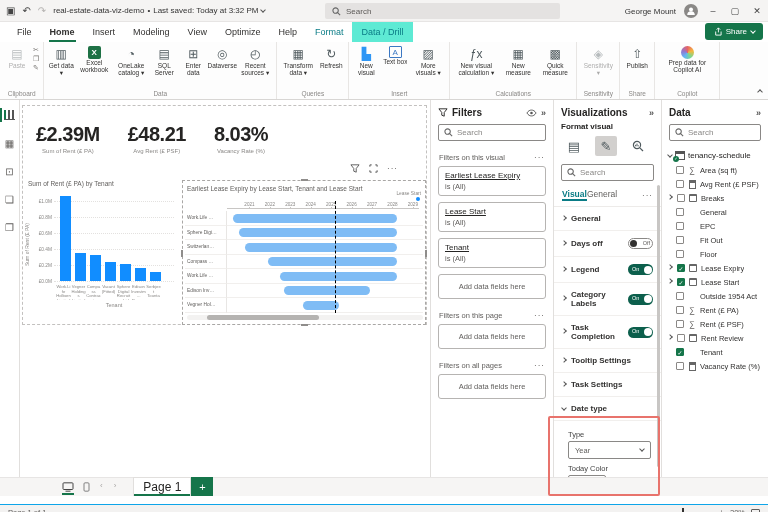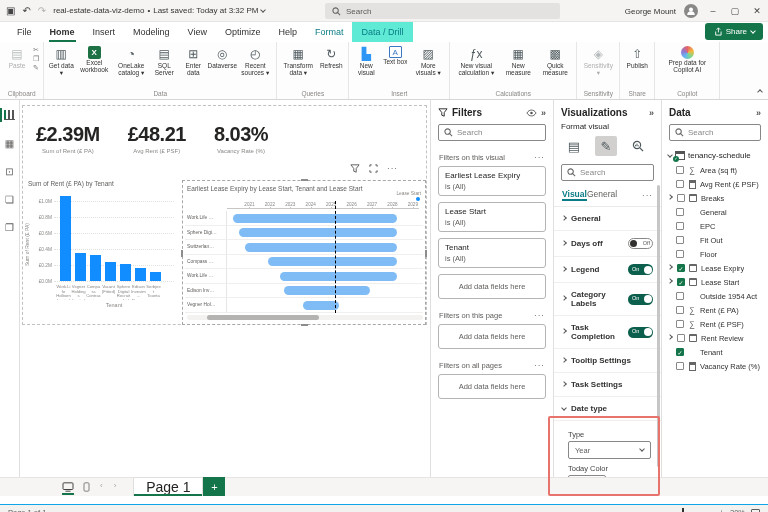--- a/index.html
+++ b/index.html
@@ -105,27 +105,27 @@
 .pane-head{display:flex;align-items:center;gap:4px;padding:7px 7px 4px;font-size:10px;font-weight:bold;color:#252423;}
 .pane-head .spacer{flex:1;}
 .searchbox{margin:2px 7px 6px;height:17px;border:1px solid #8a8886;border-radius:2px;display:flex;align-items:center;gap:4px;padding:0 5px;color:#8a8886;font-size:8px;background:#fff;}
 .dots{color:#605e5c;font-size:8px;letter-spacing:1px;}
 
 
 #filters{width:123px;}
 .fsection-head{display:flex;align-items:center;padding:6px 8px 4px;font-size:7.5px;color:#605e5c;}
 .fsection-head .spacer{flex:1;}
 .fcard{margin:0 7px 6px;border:1px solid #b6b4b2;border-radius:3px;padding:4px 6px;background:#fff;}
-.fcard-field{font-size:8px;color:#252423;}
+.fcard-field{font-size:8px;color:#252423;text-decoration:underline;}
 .fcard-cond{font-size:7.5px;color:#605e5c;margin-top:2px;}
 .fcard.placeholder{text-align:center;color:#605e5c;font-size:7.5px;padding:7px 4px;}
 
 
 #viz{width:108px;}
-#viz-sub{padding:0 7px;font-size:8px;font-weight:normal;color:#252423;}
+#viz-sub{padding:0 7px;font-size:8px;font-weight:bold;color:#252423;}
 #viz-icons{display:flex;gap:10px;padding:5px 9px 6px;align-items:center;}
 .vicon{width:22px;height:20px;display:flex;align-items:center;justify-content:center;font-size:13px;color:#4f5a5e;border-radius:2px;}
 .vicon.active{background:#d2d0ce;}
 #viz-tabs{display:flex;align-items:center;padding:2px 8px 5px;border-bottom:1px solid #edebe9;}
 .vtab{font-size:8.5px;color:#605e5c;position:relative;padding-bottom:2px;}
 .vtab.active{color:#0a7c86;font-weight:bold;}
 .vtab.active::after{content:"";position:absolute;left:0;right:0;bottom:0;height:2px;background:#0a7c86;}
 .vsec{display:flex;align-items:center;gap:5px;padding:7px 8px;border-bottom:1px solid #f1efed;}
 .vsec-label{font-size:8px;font-weight:bold;color:#323130;flex:1;}
 .toggle{width:25px;height:11px;border-radius:6px;position:relative;flex:none;}
@@ -155,21 +155,21 @@
 .ic-cal{width:8px;height:8px;border:1px solid #666;border-top:2.5px solid #666;border-radius:1px;}
 .ic-calc{width:7px;height:9px;border:1px solid #666;background:linear-gradient(to bottom,#666 0 2px,transparent 2px);}
 .fname{white-space:nowrap;overflow:hidden;}
 
 
 #pagebar{position:absolute;left:0;top:477px;width:768px;height:19px;background:#f6f5f4;display:flex;align-items:flex-end;border-top:1px solid #e7e5e4;}
 #view-icons{display:flex;align-items:center;gap:9px;padding:0 8px 3px 62px;}
 .view-ic{position:relative;display:flex;}
 .view-ic.active::after{content:"";position:absolute;left:0;right:0;bottom:-3px;height:2px;background:#15754a;}
 .pg-arrow{color:#a8a6a4;font-size:8px;padding:0 1px 3px;}
-#page-tab{height:19px;background:#fff;border-top:1px solid #e1dfdd;border-right:1px solid #e1dfdd;border-left:1px solid #e1dfdd;display:flex;align-items:center;justify-content:center;width:70px;font-size:14px;position:relative;margin-left:8px;}
+#page-tab{height:19px;background:#fff;border-top:1px solid #e1dfdd;border-right:1px solid #e1dfdd;border-left:1px solid #e1dfdd;display:flex;align-items:center;justify-content:center;width:58px;font-size:12px;position:relative;margin-left:8px;}
 #page-tab::after{content:"";position:absolute;left:0;right:0;bottom:0;height:2px;background:#15754a;}
 #add-page{width:22px;height:19px;background:#15754a;color:#fff;display:flex;align-items:center;justify-content:center;font-size:11px;}
 #statusbar{position:absolute;left:0;top:504px;width:768px;height:16px;background:#f3f2f1;border-top:1px solid #0ea5e9;display:flex;align-items:center;padding:0 8px;font-size:7.5px;color:#605e5c;}
 #status-right{margin-left:auto;display:flex;align-items:center;gap:6px;}
 #zoom-track{width:56px;height:1px;background:#a8a6a4;position:relative;}
 #zoom-thumb{position:absolute;left:24px;top:-4px;width:2px;height:9px;background:#323130;}
 #fit-icon{width:9px;height:8px;border:1px solid #605e5c;border-radius:1px;}
 
 
 #red-callout{position:absolute;left:548px;top:416px;width:112px;height:80px;border:2px solid #e8736c;border-radius:2px;pointer-events:none;z-index:50;}

